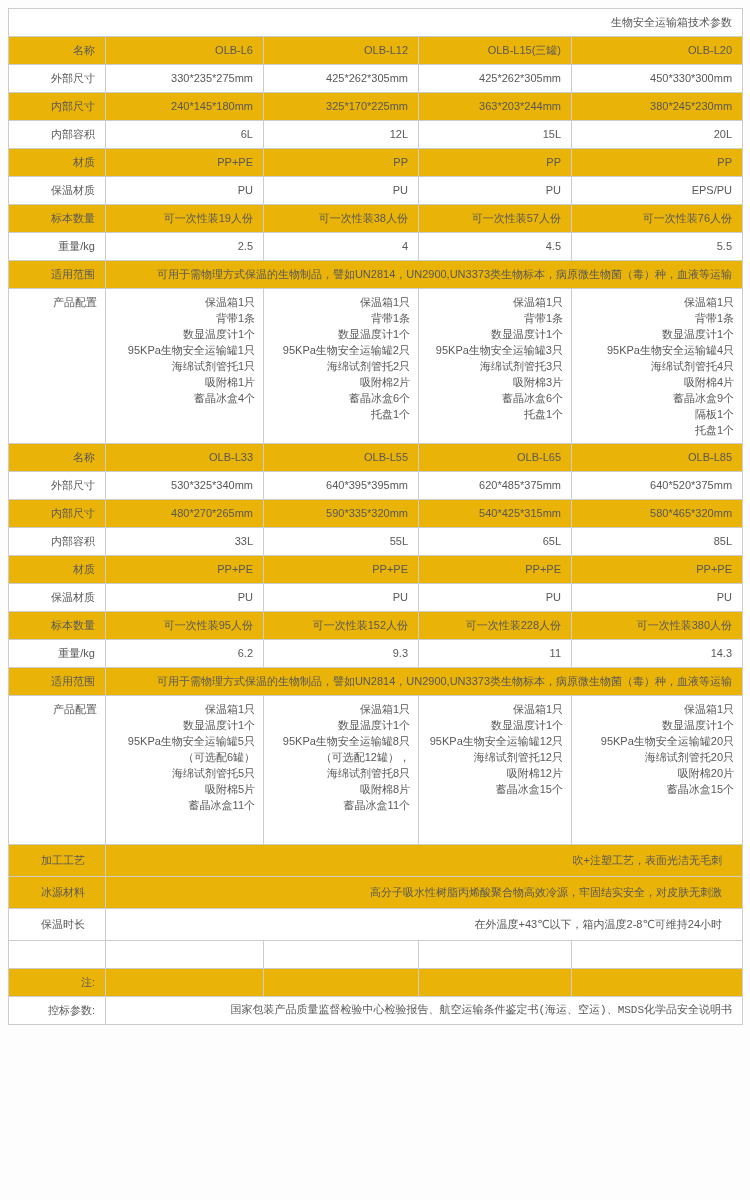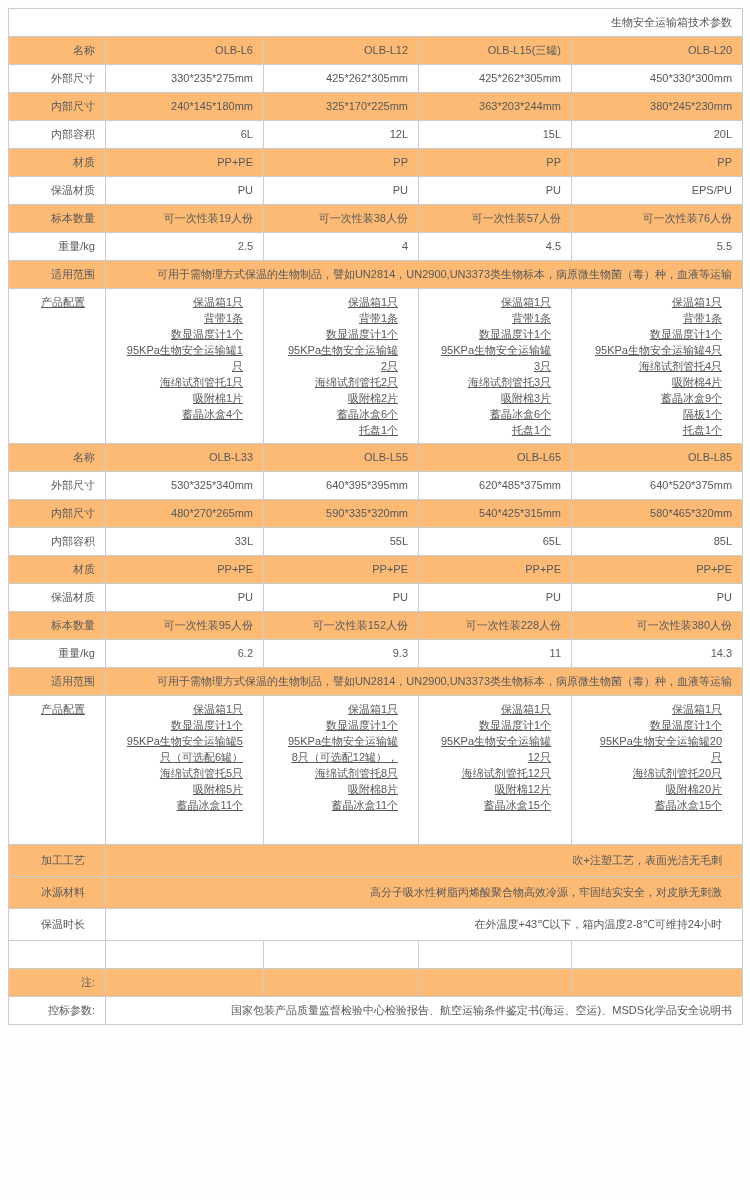--- a/index.html
+++ b/index.html
@@ -7,26 +7,26 @@
     font-family:"Liberation Sans","DejaVu Sans",sans-serif;
     font-size:11px;color:#585858;min-height:1200px;width:750px;
   }
   .page{padding:8px;}
   table.spec{border-collapse:collapse;width:734px;table-layout:fixed;text-align:right;}
   table.spec td{
     border:1px solid #ccc;background:#fff;
     padding:6px 10px;height:15px;line-height:15px;
     vertical-align:middle;word-break:break-all;overflow:hidden;
   }
-  tr.g td{background:#fdba74;}
+  tr.g td{background:#eab308;}
   td.title-cell{height:38px;vertical-align:top;padding-top:6px;}
-  tr.cfg td{vertical-align:top;height:138px;line-height:16px;padding:5px 20px;text-decoration:underline;}
+  tr.cfg td{vertical-align:top;height:138px;line-height:16px;padding:5px 8px;}
   tr.ft td{padding:8px 20px;}
   td.ind{text-indent:1.8em;line-height:17px;}
-  td.ind2{text-indent:0.6em;}
+  td.ind2{text-indent:0.6em;font-family:Liberation Mono, monospace;}
   td.wrap2{line-height:17px;}
 </style>
 </head>
 <body>
 
 <div class="page">
   <table class="spec">
     <colgroup>
       <col style="width:97px">
         <col style="width:158px">

